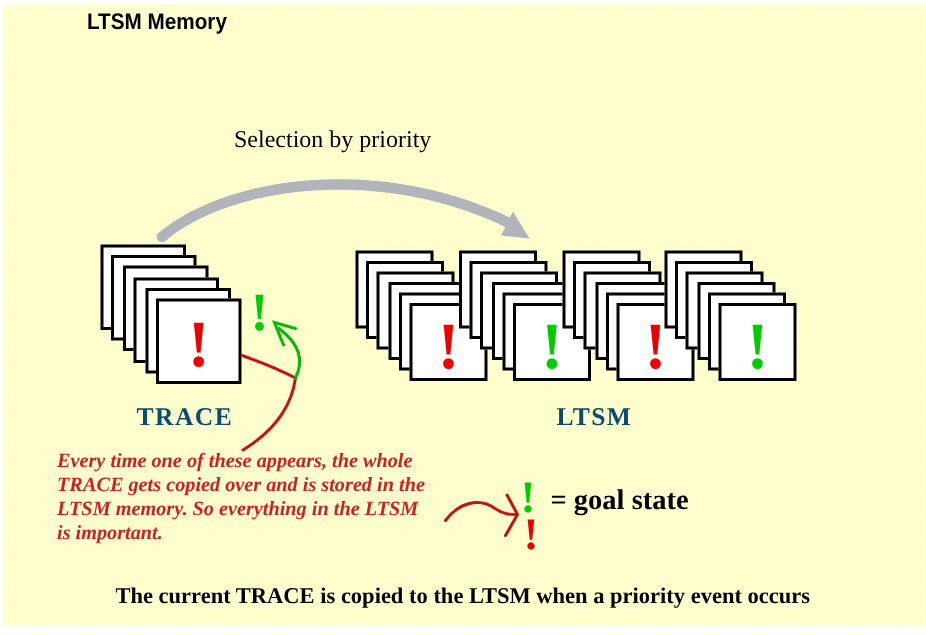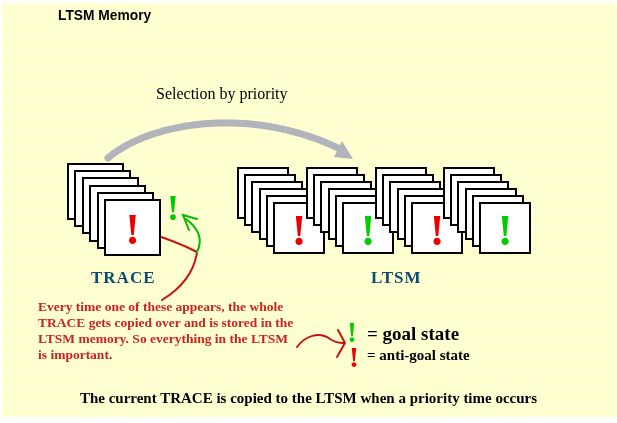--- a/index.html
+++ b/index.html
@@ -18,21 +18,21 @@
   .card{position:absolute;background:#ffffff;border:2px solid #000;
         display:flex;align-items:center;justify-content:center;}
   .stack-trace .card{width:53px;height:53px;}
   .stack-ltsm .card{width:48px;height:48px;}
   .mark{font-weight:bold;font-size:44px;line-height:0;font-family:"Liberation Serif",serif;
         position:relative;top:3px;}
   #floating-goal-mark{left:167px;top:190px;font-weight:bold;font-size:36px;line-height:1;}
   #trace-label{left:91px;top:268px;font-weight:bold;font-size:17px;color:#0c4a6e;letter-spacing:1px;}
   #ltsm-label{left:371px;top:268px;font-weight:bold;font-size:17px;color:#0c4a6e;letter-spacing:1px;text-align:right;}
   #annotation{left:38px;top:299px;width:290px;font-weight:bold;font-size:13.5px;
-              line-height:16px;color:#CC2222;white-space:pre-line;}
+              line-height:16px;color:#CC2222;white-space:pre-line;font-style:italic;}
   .legend-glyph{font-weight:bold;line-height:1;font-size:30px;}
   #legend-goal-glyph{left:347px;top:317px;}
   #legend-anti-glyph{left:349px;top:342px;}
   #legend-goal-label{left:367px;top:323px;font-weight:bold;font-size:19px;color:#000;}
   #legend-anti-label{left:367px;top:347px;font-weight:bold;font-size:15px;color:#000;}
   #footer-text{left:0;top:390px;width:617px;text-align:center;font-weight:bold;
                font-size:15px;color:#000;}
 </style>
 </head>
 <body>
@@ -126,16 +126,15 @@
   <div class="abs" id="ltsm-label">LTSM</div>
 
   <div class="abs" id="annotation">Every time one of these appears, the whole
 TRACE gets copied over and is stored in the
 LTSM memory. So everything in the LTSM
 is important.</div>
 
   <div class="abs legend-glyph" id="legend-goal-glyph" style="color: rgb(0, 204, 0);">!</div>
   <div class="abs" id="legend-goal-label">= goal state</div>
   <div class="abs legend-glyph" id="legend-anti-glyph" style="color: rgb(238, 0, 0);">!</div>
-  <div class="abs" id="legend-anti-label">= anti-goal state</div>
 
-  <div class="abs" id="footer-text">The current TRACE is copied to the LTSM when a priority time occurs</div>
+  <div class="abs" id="footer-text">The current TRACE is copied to the LTSM when a priority event occurs</div>
 </div>
 
 </body></html>

